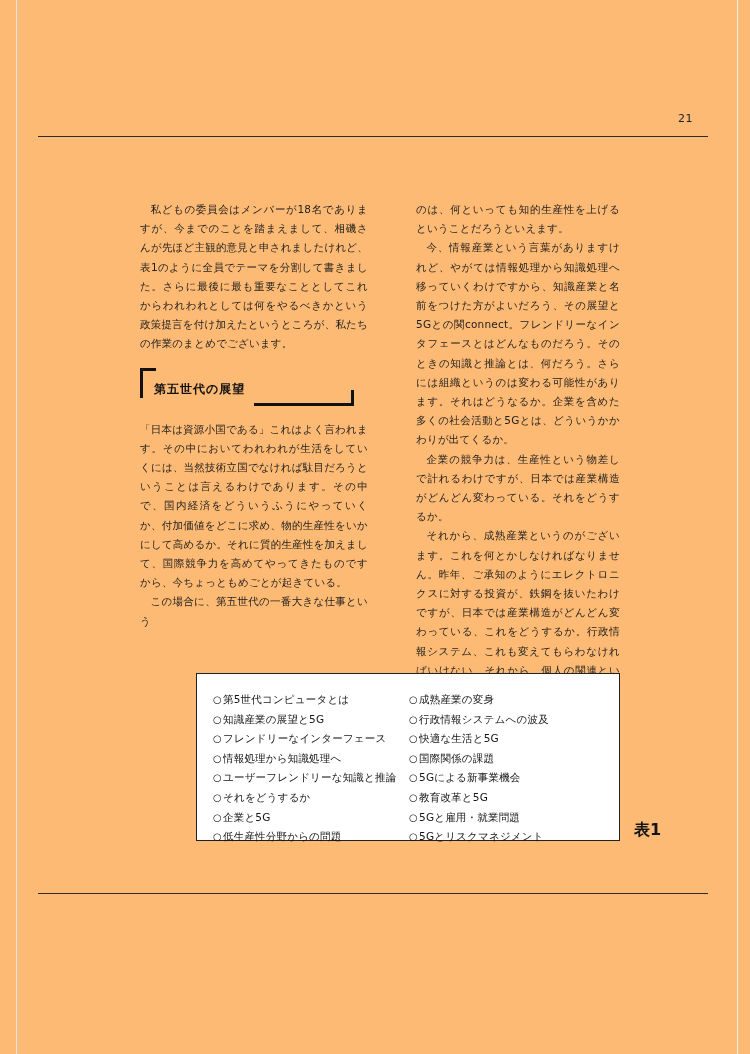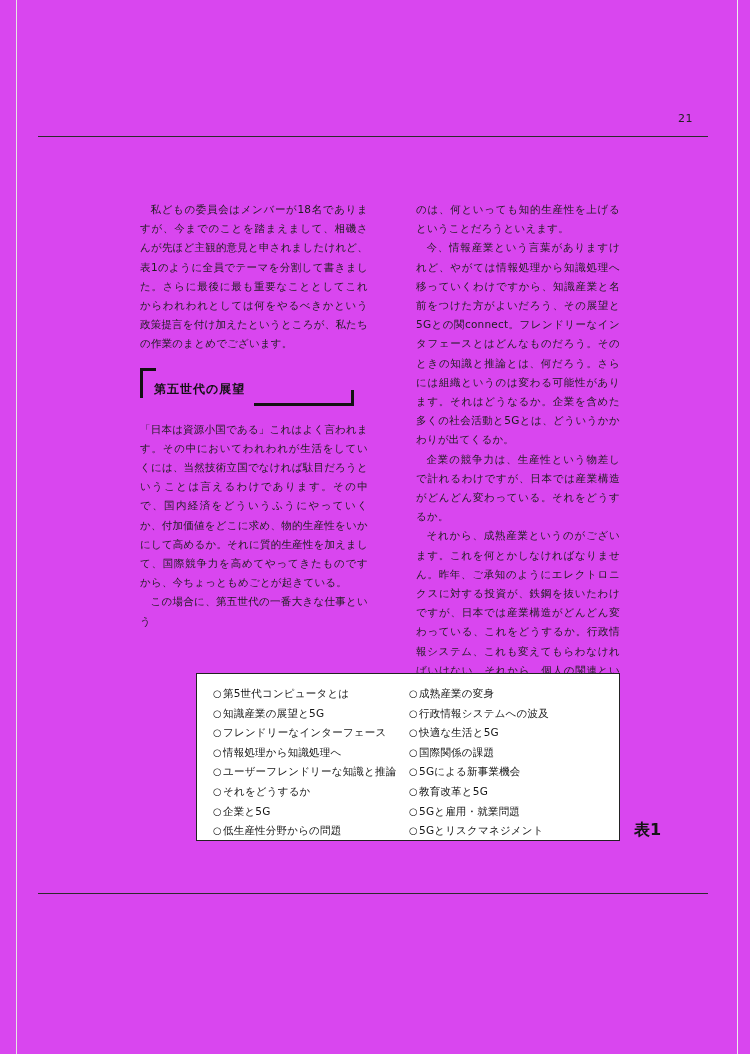--- a/index.html
+++ b/index.html
@@ -14,21 +14,21 @@
     font-family: "DejaVu Sans", sans-serif;
     color: #1a1a1a;
     overflow: hidden;
   }
 
   .page {
     position: absolute;
     left: 0; top: 0;
     width: 750px;
     height: 1054px;
-    background: #d946ef;
+    background: #fdba74;
   }
 
   
   .scan-edge-left {
     position: absolute;
     left: 16px; top: 0;
     width: 1px; height: 1054px;
     background: #e6e6e2;
   }
   .scan-edge-right {
@@ -131,21 +131,21 @@
   
   .table-box {
     position: absolute;
     left: 196px;
     top: 673px;
     width: 424px;
     height: 168px;
     border: 1.6px solid #222;
     background: #fff;
     box-sizing: border-box;
-    padding: 10px 14px 8px 16px;
+    padding: 16px 14px 8px 16px;
   }
   .table-cols {
     display: flex;
     justify-content: space-between;
     height: 100%;
   }
   .table-col {
     width: 196px;
   }
   .t-item {

